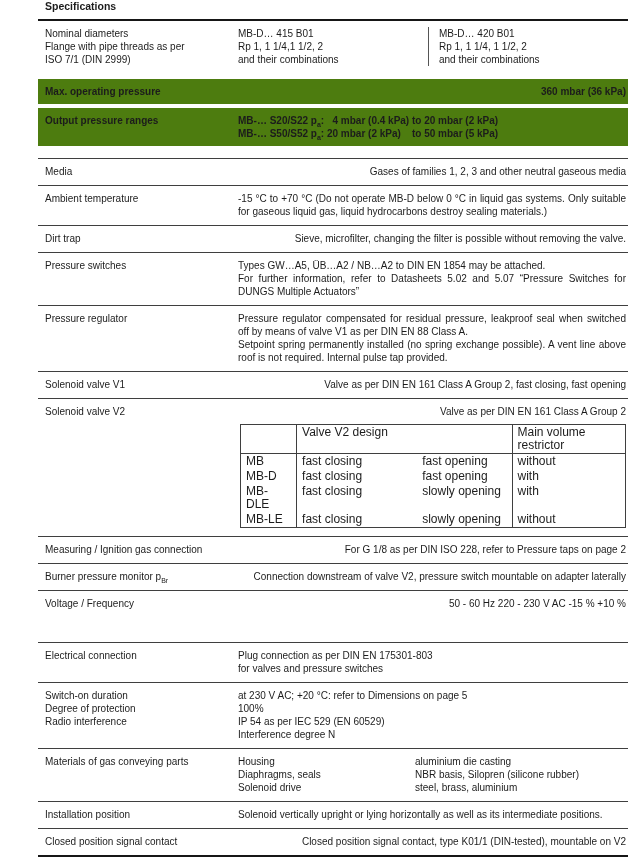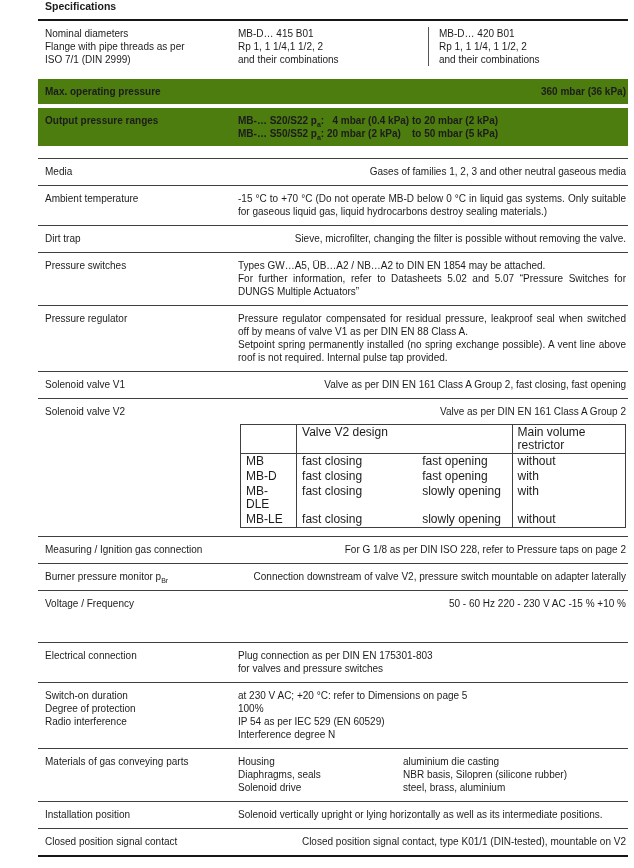--- a/index.html
+++ b/index.html
@@ -65,21 +65,21 @@
     vertical-align: top;
   }
   table.v2 { border: 1px solid #3f3f3f; }
   table.v2 tr.head td { border-bottom: 1px solid #3f3f3f; }
   table.v2 td.c-model { width: 48px; border-right: 1px solid #3f3f3f; }
   table.v2 td.c-closing { width: 120px; }
   table.v2 td.c-opening { width: 90px; }
   table.v2 td.c-restr { width: 110px; border-left: 1px solid #3f3f3f; }
 
   
-  .mat-line { display: flex; }
+  .mat-line { display: flex; gap: 12px; }
   .mat-part { flex: none; width: 165px; }
   .mat-val { flex: 1; }
 
   
   .stack div { white-space: nowrap; }
 
   .bottom-rule { border-top: 2px solid #161616; margin-top: -1px; }
 </style>
 </head>
 <body>

